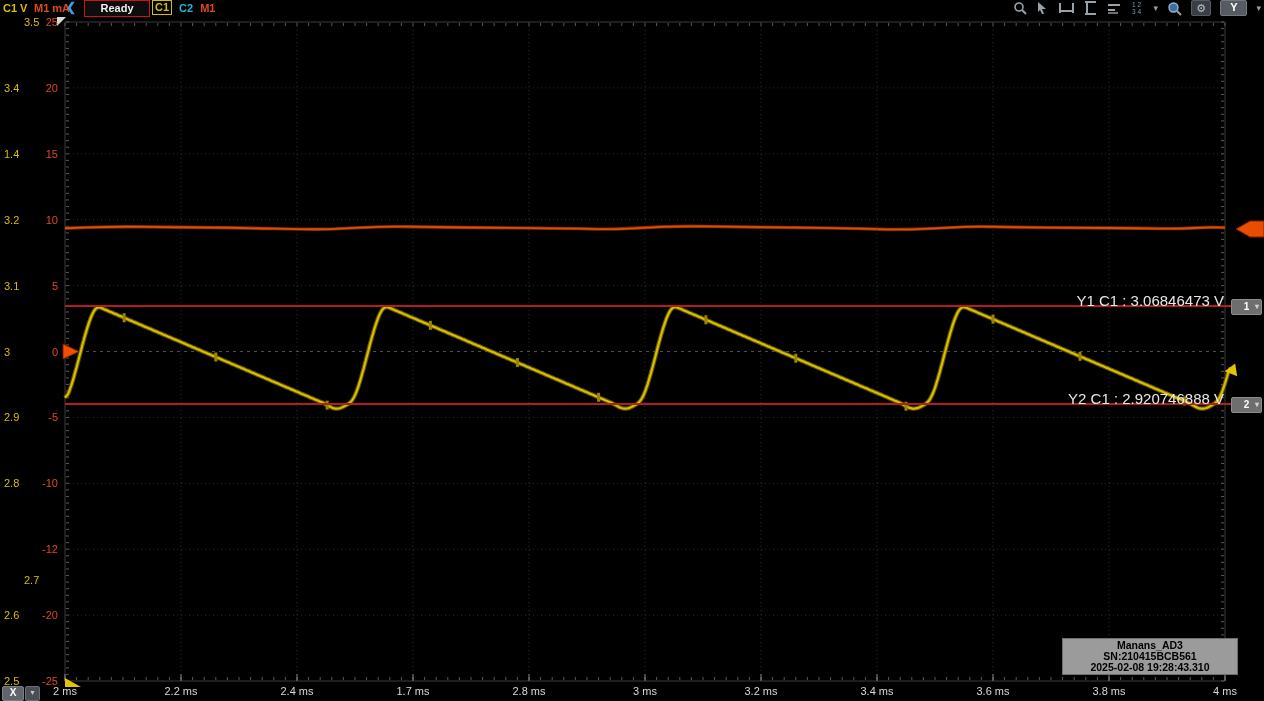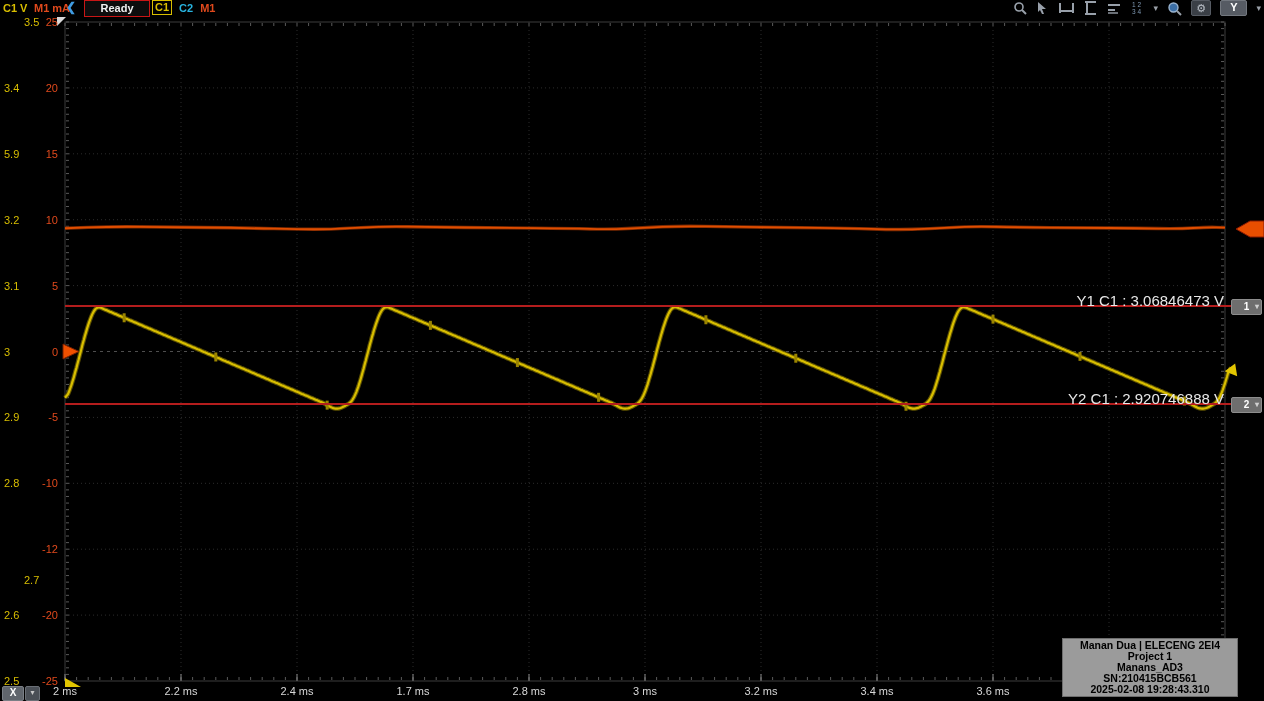--- a/index.html
+++ b/index.html
@@ -547,21 +547,21 @@
       <polygon points="1235.1479999998728,363.47286968363676 1237.2,376.3 1224.7,371.3" fill="#e2c500"></polygon>
       <polygon points="63,344 63,359 79,351.5" fill="#f05000" stroke="#7a2000" stroke-width="1"></polygon>
       <polygon points="1236,229 1250,221 1264,221 1264,237 1250,237" fill="#e84e00" stroke="#8a1a00" stroke-width="1"></polygon>
       <line x1="65" y1="306" x2="1231" y2="306" stroke="#b41d1d" stroke-width="2"></line>
       <line x1="65" y1="404" x2="1231" y2="404" stroke="#b41d1d" stroke-width="2"></line>
     </svg>
 
   <div id="c1ticks">
       <div class="ylab" style="left: 16px; top: 22px; color: rgb(216, 190, 0); margin-left: 8px;">3.5</div>
       <div class="ylab" style="left: 4px; top: 87.9px; color: rgb(216, 190, 0);">3.4</div>
-      <div class="ylab" style="left: 4px; top: 153.8px; color: rgb(216, 190, 0);">5.9</div>
+      <div class="ylab" style="left: 4px; top: 153.8px; color: rgb(216, 190, 0);">1.4</div>
       <div class="ylab" style="left: 4px; top: 219.7px; color: rgb(216, 190, 0);">3.2</div>
       <div class="ylab" style="left: 4px; top: 285.6px; color: rgb(216, 190, 0);">3.1</div>
       <div class="ylab" style="left: 4px; top: 351.5px; color: rgb(216, 190, 0);">3</div>
       <div class="ylab" style="left: 4px; top: 417.4px; color: rgb(216, 190, 0);">2.9</div>
       <div class="ylab" style="left: 4px; top: 483.3px; color: rgb(216, 190, 0);">2.8</div>
       <div class="ylab" style="left: 4px; top: 580px; color: rgb(216, 190, 0); margin-left: 20px;">2.7</div>
       <div class="ylab" style="left: 4px; top: 615.1px; color: rgb(216, 190, 0);">2.6</div>
       <div class="ylab" style="left: 4px; top: 681px; color: rgb(216, 190, 0);">2.5</div>
     </div>
   <div id="m1ticks">
@@ -596,21 +596,20 @@
   <div class="handle" id="y1handle" style="top: 299px;">
     <span>1</span>
     <span class="hcaret">▾</span>
   </div>
   <div class="handle" id="y2handle" style="top: 397px;">
     <span>2</span>
     <span class="hcaret">▾</span>
   </div>
 
   <div class="infobox" id="infobox">
-      <div>Manan Dua | ELECENG 2EI4 Project 1</div>
       <div>Manans_AD3</div>
       <div>SN:210415BCB561</div>
       <div>2025-02-08 19:28:43.310</div>
     </div>
 
   <div class="xctl">
     <span class="xbtn">X</span>
     <span class="xcaret">▾</span>
   </div>
 </div>

